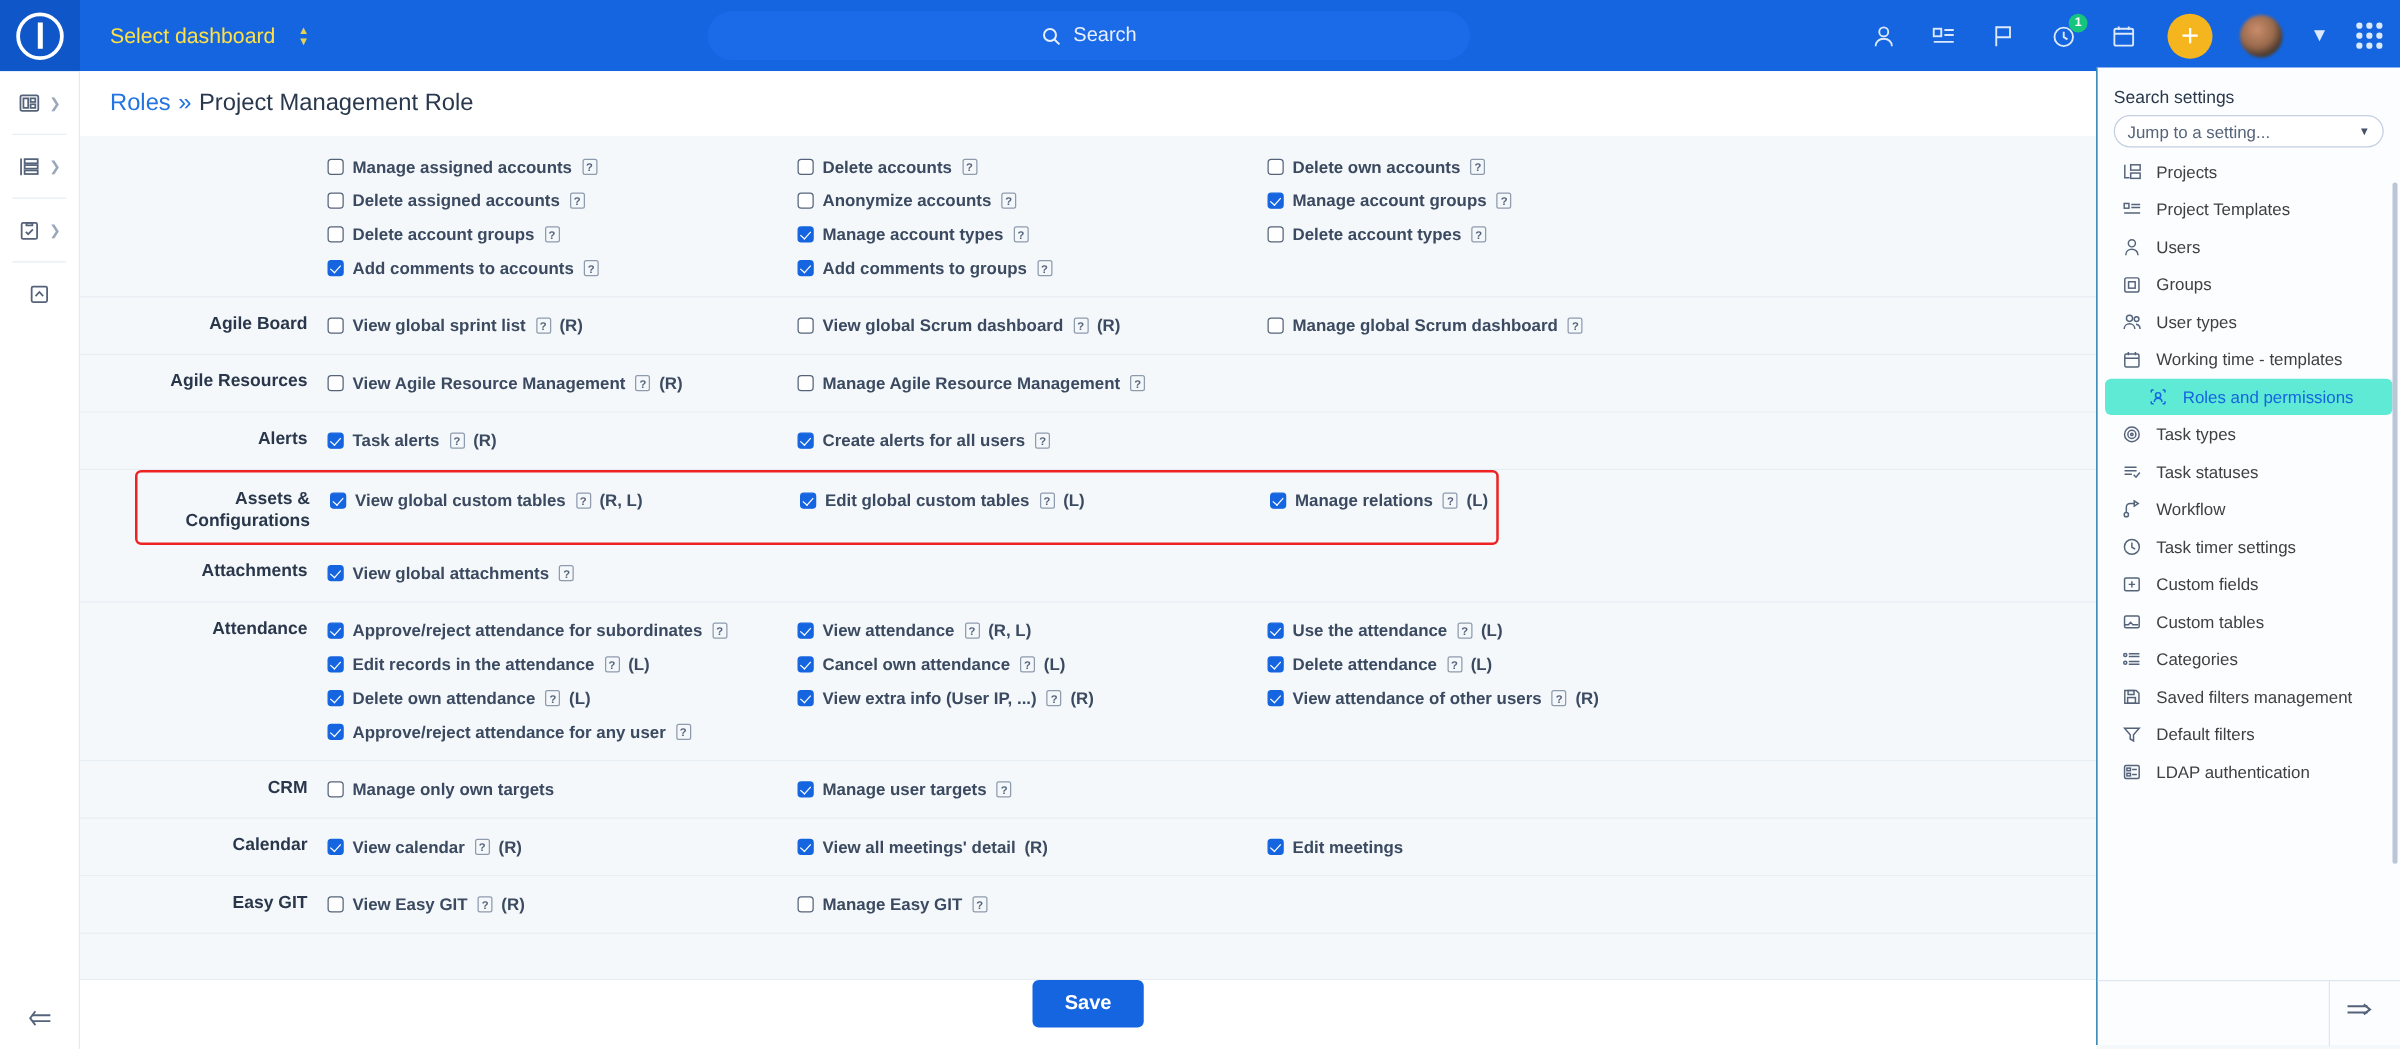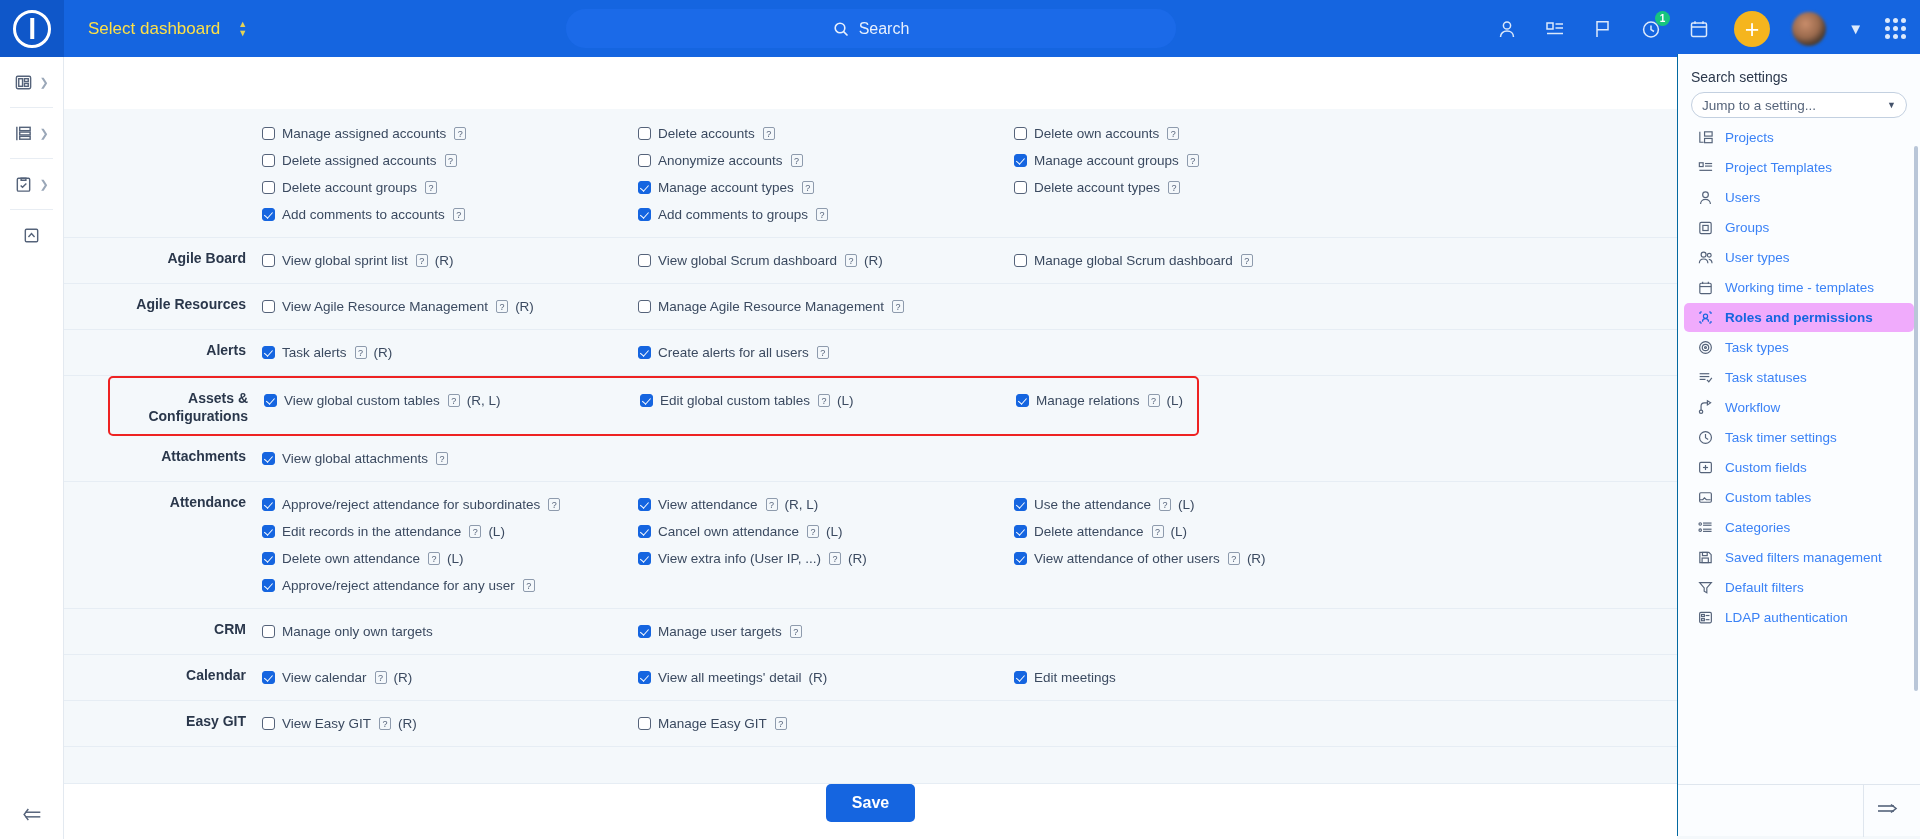--- a/index.html
+++ b/index.html
@@ -108,21 +108,21 @@
   .prow.hl {
     border: 2px solid #ee2222; border-radius: 5px;
     margin: 0 10px 0 44px; padding-left: 0; width: 1091px;
   }
   .grp-label {
     width: 198px; min-width: 198px; text-align: right; padding-right: 16px;
     font-size: 14px; font-weight: bold; color: #2a374b; line-height: 18px;
     padding-top: 2px;
   }
   .prow.hl .grp-label { width: 154px; min-width: 154px; }
-  .cols { display: flex; flex: 1; }
+  .cols { display: flex; flex: 1; font-weight: bold; }
   .col { width: 376px; min-width: 376px; }
   .prow.hl .col { width: 376px; min-width: 376px; }
   .cbrow {
     display: flex; align-items: center; gap: 7px; height: 27px;
     font-size: 13.5px; color: #3b4a60; white-space: nowrap;
   }
   .cb {
     width: 13px; height: 13px; min-width: 13px; border-radius: 3px;
     border: 1.6px solid #55637a; background: #fff; cursor: pointer;
     position: relative; display: inline-block;
@@ -159,24 +159,24 @@
   .rp-title { font-size: 14px; color: #2a374b; padding: 15px 0 7px 13px; }
   .rp-select {
     margin: 0 13px; height: 26px; border: 1px solid #c3d0e0; border-radius: 13px;
     background: #fff; display: flex; align-items: center; justify-content: space-between;
     padding: 0 10px; font-size: 13.5px; color: #56647a; cursor: pointer;
   }
   .rp-select .ar { font-size: 9px; color: #44526a; }
   .rp-list { margin-top: 4px; height: 620px; overflow: hidden; position: relative; }
   .rp-item {
     display: flex; align-items: center; gap: 11px; padding: 6px 10px 6px 13px;
-    font-size: 13.5px; color: #3b82f6; cursor: pointer; border-radius: 5px;
+    font-size: 13.5px; color: #404040; cursor: pointer; border-radius: 5px;
     margin: 1px 6px; line-height: 15px;
   }
-  .rp-item.active { background: #f0abfc; color: #1565e0; font-weight: bold; }
+  .rp-item.active { background: #5eead4; color: #1565e0; font-weight: normal; justify-content: center; }
   .rp-ic { width: 17px; height: 17px; min-width: 17px; color: #55637a;
            display: flex; align-items: center; justify-content: center; }
   .rp-item.active .rp-ic { color: #1565e0; }
   .rp-scroll {
     position: absolute; right: 2px; top: 92px; width: 4px; height: 545px;
     background: #b9c6d8; border-radius: 2px;
   }
   .rp-foot {
     position: absolute; bottom: 0; left: 0; width: 243px; height: 52px;
     border-top: 1px solid #dfe6ee; display: flex; align-items: center;
@@ -300,20 +300,25 @@
   <div class="rail-bottom">
     <svg width="24" height="20" viewBox="0 0 26 20" fill="none" stroke="#55637a" stroke-width="1.6">
         <line x1="22" y1="7" x2="6" y2="7"></line>
         <line x1="22" y1="12" x2="6" y2="12"></line>
         <path d="M9 3.5L4.5 9.5L9 15.5"></path>
       </svg>
   </div>
 </div>
 
 <div class="main">
+  <div class="crumb">
+    <a href="#">Roles</a>
+    <span class="sep">»</span>
+    <span>Project Management Role</span>
+  </div>
 
   <div class="perm-area">
       <div class="prow first">
         <div class="grp-label"></div>
         <div class="cols">
           <div class="col">
             <div class="cbrow">
               <span class="cb"></span>
               <span>Manage assigned accounts</span>
               <span class="q">?</span>

